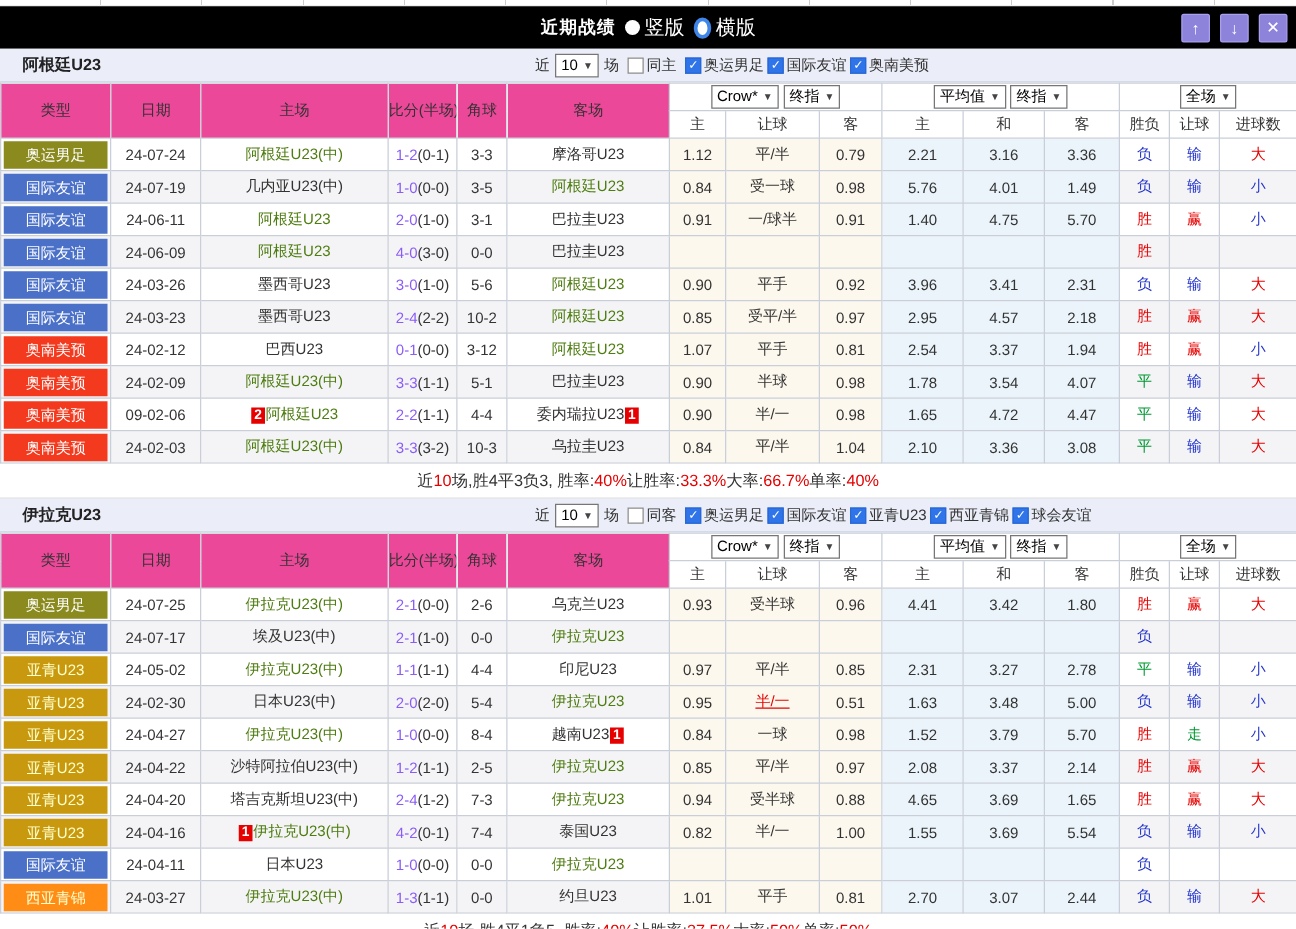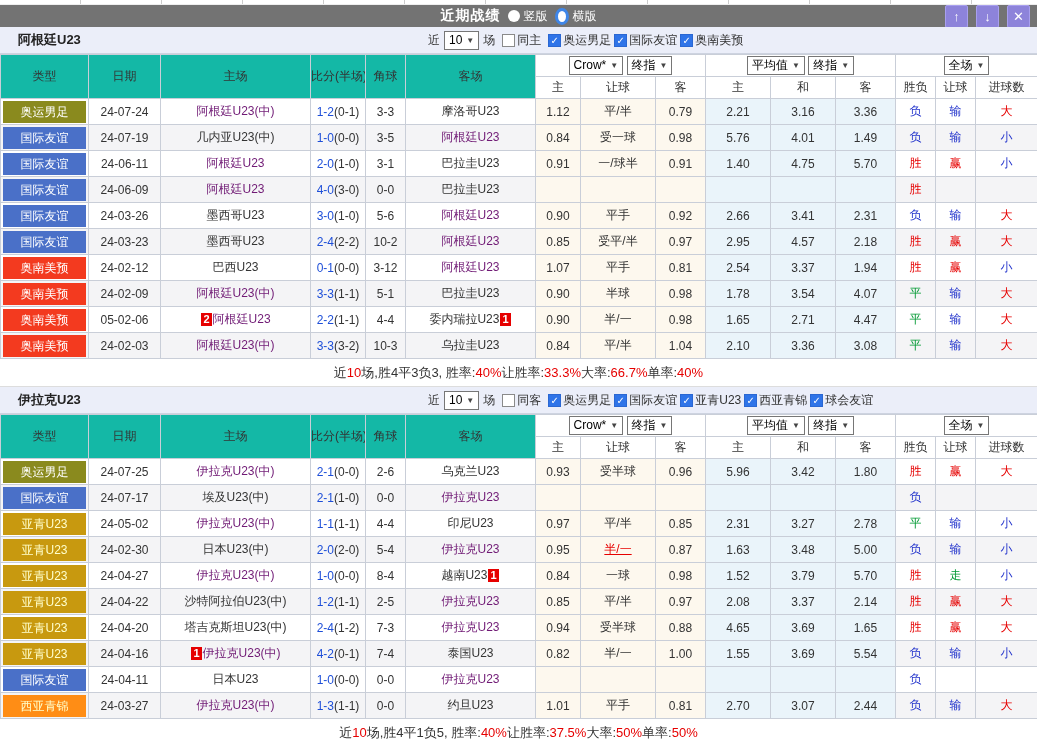--- a/index.html
+++ b/index.html
@@ -1,59 +1,59 @@
 <!DOCTYPE html>
 <html><head>
 <meta charset="utf-8">
 <style>
   html,body{margin:0;padding:0}
   body{width:1037px;height:743px;overflow:hidden;background:#fff;
        font-family:"Liberation Sans","DejaVu Sans",sans-serif;font-size:12px;color:#333}
   .top-strip{height:4px;background:repeating-linear-gradient(90deg,#fff 0 80px,#ccc 80px 81px);border-bottom:1px solid #eee}
 
-  .titlebar{height:22px;background:#737373;position:relative;display:flex;align-items:center;color:#fff}
+  .titlebar{height:34px;background:#000000;position:relative;display:flex;align-items:center;color:#fff}
   .tb-center{position:absolute;left:0;right:0;display:flex;justify-content:center;align-items:center;gap:7px}
   .tb-title{font-weight:bold;font-size:14px;letter-spacing:1px}
   .radio-wrap{display:inline-flex;align-items:center;gap:4px;cursor:pointer}
   .radio{width:12px;height:12px;border-radius:50%;background:#fff;display:inline-block;box-sizing:border-box}
   .radio.sel{border:3px solid #3f86e8}
-  .rlabel{font-size:12px;color:#fff}
+  .rlabel{font-size:16px;color:#fff}
   .tb-buttons{position:absolute;right:7px;display:flex;gap:8px}
   .tbtn{width:21px;height:21px;background:#8d83da;border:1px solid #a89fee;border-radius:2px;color:#fff;
         display:flex;align-items:center;justify-content:center;font-size:13px;font-weight:bold;cursor:pointer}
 
   .section-row{height:26px;background:#ebeef9;position:relative;display:flex;align-items:center;border-bottom:1px solid #cdd3e0}
   .team-name{position:absolute;left:18px;font-weight:bold;font-size:13px;color:#222}
   .filters{position:absolute;left:428px;display:flex;align-items:center;gap:4px;white-space:nowrap}
   .sel{display:inline-flex;align-items:center;gap:4px;border:1px solid #767676;background:#fff;height:17px;
        padding:0 4px;font-size:12px;color:#000;cursor:pointer}
   .sel .arr{font-size:8px;color:#444}
   .cbwrap{display:inline-flex;align-items:center;gap:2px;margin-left:3px}
   .cb{width:13px;height:13px;box-sizing:border-box;display:inline-flex;align-items:center;justify-content:center;
       font-size:10px;cursor:pointer}
   .cb.checked{background:#2f74e8;border:1px solid #2a67d2;color:#fff}
   .cb.un{background:#fff;border:1px solid #8a8a8a;color:transparent}
 
   table{border-collapse:collapse;table-layout:fixed;width:1037px;border:1px solid #97a0b0}
   th,td{border:1px solid #c9ced8;text-align:center;overflow:hidden;white-space:nowrap;padding:0}
   thead th{font-weight:normal;font-size:12px;color:#333;height:21px;background:#fff}
-  thead th.lft{background:#14b8a6}
+  thead th.lft{background:#ec4899}
   tbody td{height:25px;font-size:12px;color:#333;background:#fff}
   tbody tr:nth-child(even) td{background:#f4f4f6}
   tbody td.o1{background:#fdf8ee!important}
   tbody td.o2{background:#eaf4fa!important}
   .type{display:block;margin:1px 2px;height:22px;line-height:22px;font-size:12px;color:#fff}
   .type.oly{background:#8a8a1e}
   .type.fri{background:#4a70c8}
   .type.sam{background:#f33a1f}
   .type.asi{background:#c8990f;color:#ffffcc}
   .type.wasi{background:#ff8d15;color:#ffffcc}
-  .tgreen{color:#701a75}
+  .tgreen{color:#4d7c0f}
   .tplain{color:#333}
-  .sc{color:#1d4ed8}
+  .sc{color:#8b5cf6}
   .half{color:#333}
   .badge{display:inline-block;background:#e60000;color:#fff;font-size:11px;line-height:13px;padding:0 2px;margin:0 1px;font-weight:bold}
   .res-r{color:#e60000}.res-b{color:#2233cc}.res-g{color:#009933}
   td.hred{color:#e60000;text-decoration:underline}
   .summary{height:27px;display:flex;align-items:center;justify-content:center;font-size:13px;color:#333;background:#fff;border-bottom:1px solid #ddd}
   .summary .red{color:#e60000}
 </style>
 </head>
 <body>
 
@@ -257,21 +257,21 @@
           <span class="type fri">国际友谊</span>
         </td>
         <td>24-03-26</td>
         <td><span class="tplain">墨西哥U23</span></td>
         <td><span class="sc">3-0</span><span class="half">(1-0)</span></td>
         <td>5-6</td>
         <td><span class="tgreen">阿根廷U23</span></td>
         <td class="o1">0.90</td>
         <td class="o1">平手</td>
         <td class="o1">0.92</td>
-        <td class="o2">2.66</td>
+        <td class="o2">3.96</td>
         <td class="o2">3.41</td>
         <td class="o2">2.31</td>
         <td class="res-b">负</td>
         <td class="res-b">输</td>
         <td class="res-r">大</td>
       </tr>
       <tr>
         <td>
           <span class="type fri">国际友谊</span>
         </td>
@@ -325,30 +325,30 @@
         <td class="o2">3.54</td>
         <td class="o2">4.07</td>
         <td class="res-g">平</td>
         <td class="res-b">输</td>
         <td class="res-r">大</td>
       </tr>
       <tr>
         <td>
           <span class="type sam">奥南美预</span>
         </td>
-        <td>05-02-06</td>
+        <td>09-02-06</td>
         <td><span class="badge">2</span><span class="tgreen">阿根廷U23</span></td>
         <td><span class="sc">2-2</span><span class="half">(1-1)</span></td>
         <td>4-4</td>
         <td><span class="tplain">委内瑞拉U23</span><span class="badge">1</span></td>
         <td class="o1">0.90</td>
         <td class="o1">半/一</td>
         <td class="o1">0.98</td>
         <td class="o2">1.65</td>
-        <td class="o2">2.71</td>
+        <td class="o2">4.72</td>
         <td class="o2">4.47</td>
         <td class="res-g">平</td>
         <td class="res-b">输</td>
         <td class="res-r">大</td>
       </tr>
       <tr>
         <td>
           <span class="type sam">奥南美预</span>
         </td>
         <td>24-02-03</td>
@@ -484,21 +484,21 @@
           <span class="type oly">奥运男足</span>
         </td>
         <td>24-07-25</td>
         <td><span class="tgreen">伊拉克U23(中)</span></td>
         <td><span class="sc">2-1</span><span class="half">(0-0)</span></td>
         <td>2-6</td>
         <td><span class="tplain">乌克兰U23</span></td>
         <td class="o1">0.93</td>
         <td class="o1">受半球</td>
         <td class="o1">0.96</td>
-        <td class="o2">5.96</td>
+        <td class="o2">4.41</td>
         <td class="o2">3.42</td>
         <td class="o2">1.80</td>
         <td class="res-r">胜</td>
         <td class="res-r">赢</td>
         <td class="res-r">大</td>
       </tr>
       <tr>
         <td>
           <span class="type fri">国际友谊</span>
         </td>
@@ -540,21 +540,21 @@
         <td>
           <span class="type asi">亚青U23</span>
         </td>
         <td>24-02-30</td>
         <td><span class="tplain">日本U23(中)</span></td>
         <td><span class="sc">2-0</span><span class="half">(2-0)</span></td>
         <td>5-4</td>
         <td><span class="tgreen">伊拉克U23</span></td>
         <td class="o1">0.95</td>
         <td class="o1 hred">半/一</td>
-        <td class="o1">0.87</td>
+        <td class="o1">0.51</td>
         <td class="o2">1.63</td>
         <td class="o2">3.48</td>
         <td class="o2">5.00</td>
         <td class="res-b">负</td>
         <td class="res-b">输</td>
         <td class="res-b">小</td>
       </tr>
       <tr>
         <td>
           <span class="type asi">亚青U23</span>

